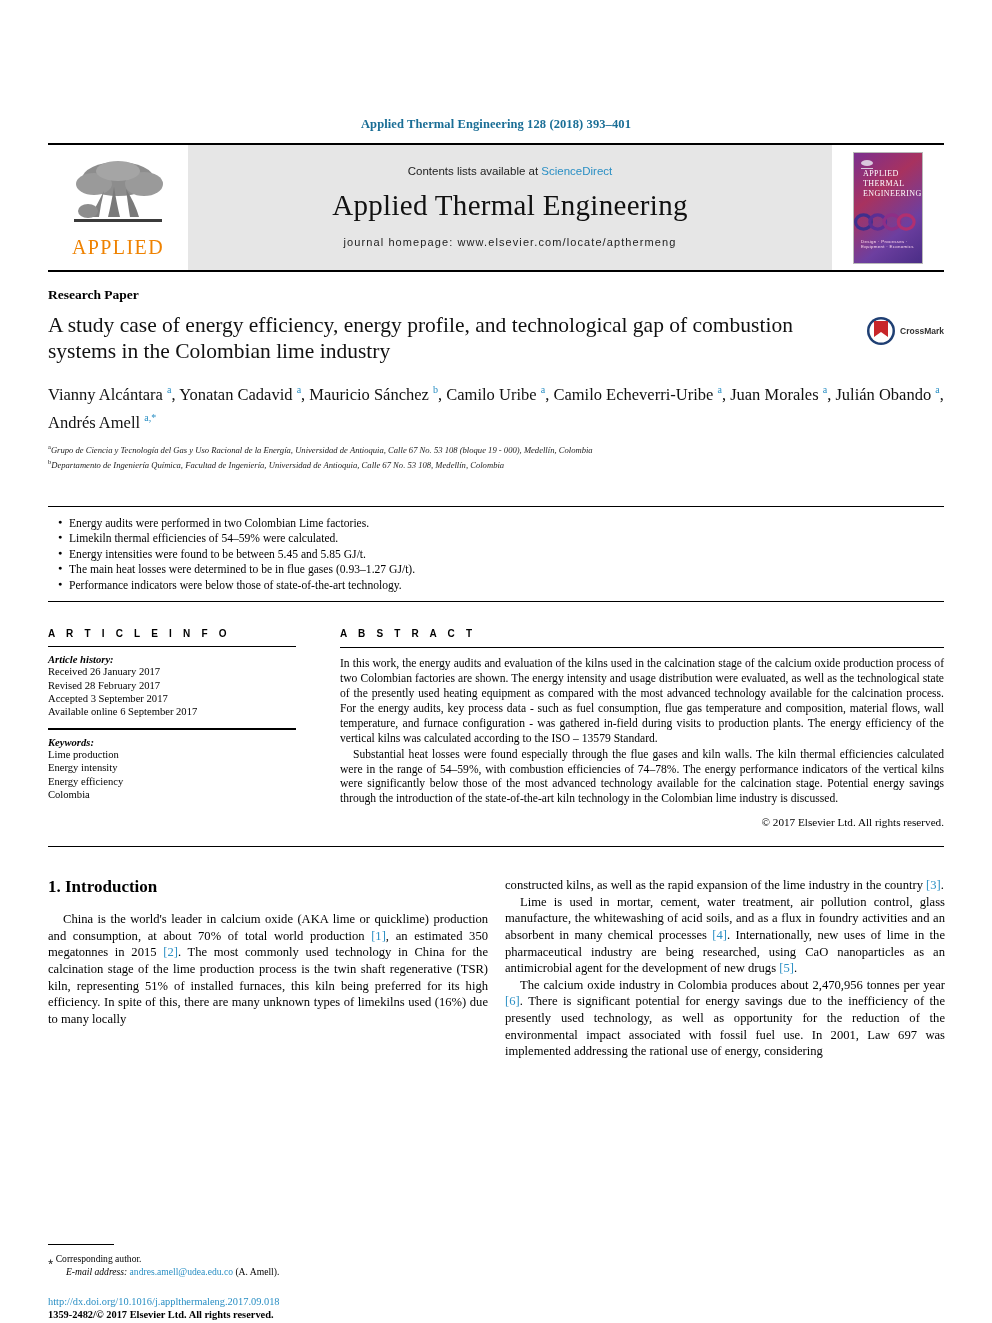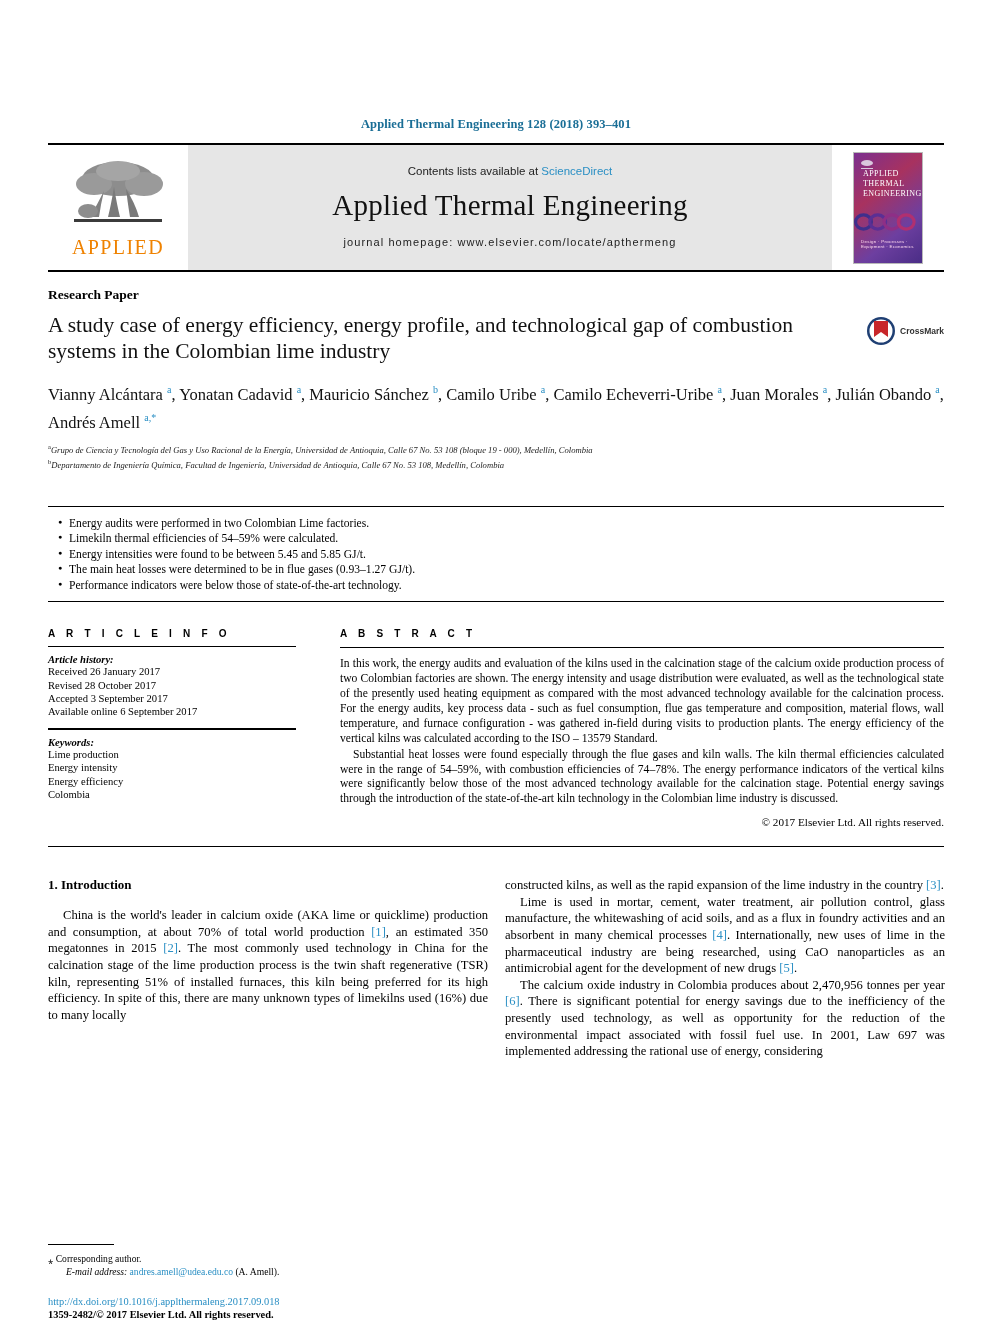--- a/index.html
+++ b/index.html
@@ -218,21 +218,21 @@
   }
 
   .mid-rule { border-top: 1.2px solid #000; margin-top: 18px; }
 
   
   .body-cols { display: flex; margin-top: 30px; }
   .bcol { width: 440px; flex: 0 0 440px; }
   .bcol.right { margin-left: 17px; }
   .h2 {
     font-family: "Liberation Serif", serif;
-    font-size: 13px; font-weight: bold; margin: 0 0 14px 0;
+    font-size: 17px; font-weight: bold; margin: 0 0 14px 0;
   }
   .body-p {
     font-family: "Liberation Serif", serif;
     font-size: 12.6px;
     line-height: 16.6px;
     text-align: justify;
     margin: 0;
   }
   .body-p.indent { text-indent: 15px; }
   .ref { color: #2a8fc4; }
@@ -344,21 +344,21 @@
     <div class="hl-rule-bottom"></div>
   </div>
 
   <div class="info-abs">
 
     <div class="col-info">
       <div class="section-label">A R T I C L E   I N F O</div>
       <div class="thin-rule"></div>
       <div class="hist-head">Article history:</div>
       <div class="meta-line">Received 26 January 2017</div>
-      <div class="meta-line">Revised 28 October 2017</div>
+      <div class="meta-line">Revised 28 February 2017</div>
       <div class="meta-line">Accepted 3 September 2017</div>
       <div class="meta-line">Available online 6 September 2017</div>
 
       <div class="kw-group">
         <div class="heavy-rule"></div>
         <div class="kw-head">Keywords:</div>
         <div class="meta-line">Lime production</div>
         <div class="meta-line">Energy intensity</div>
         <div class="meta-line">Energy efficiency</div>
         <div class="meta-line">Colombia</div>

